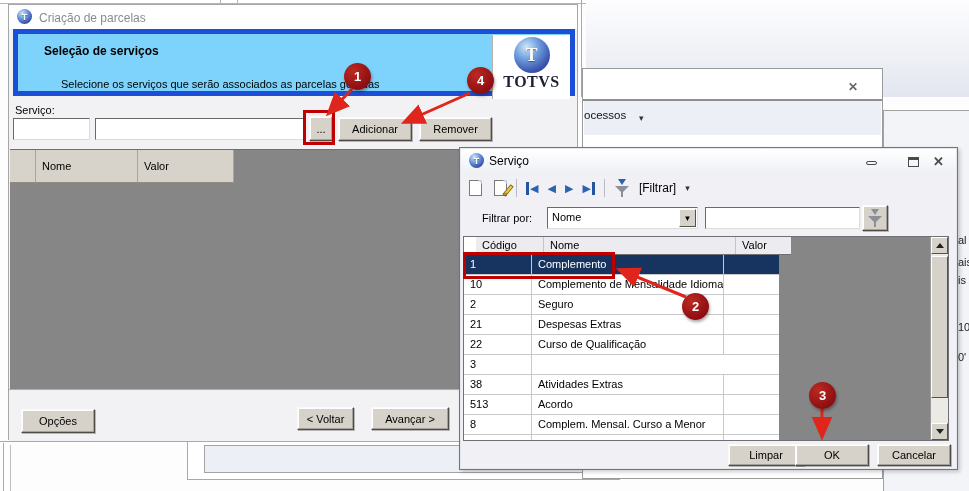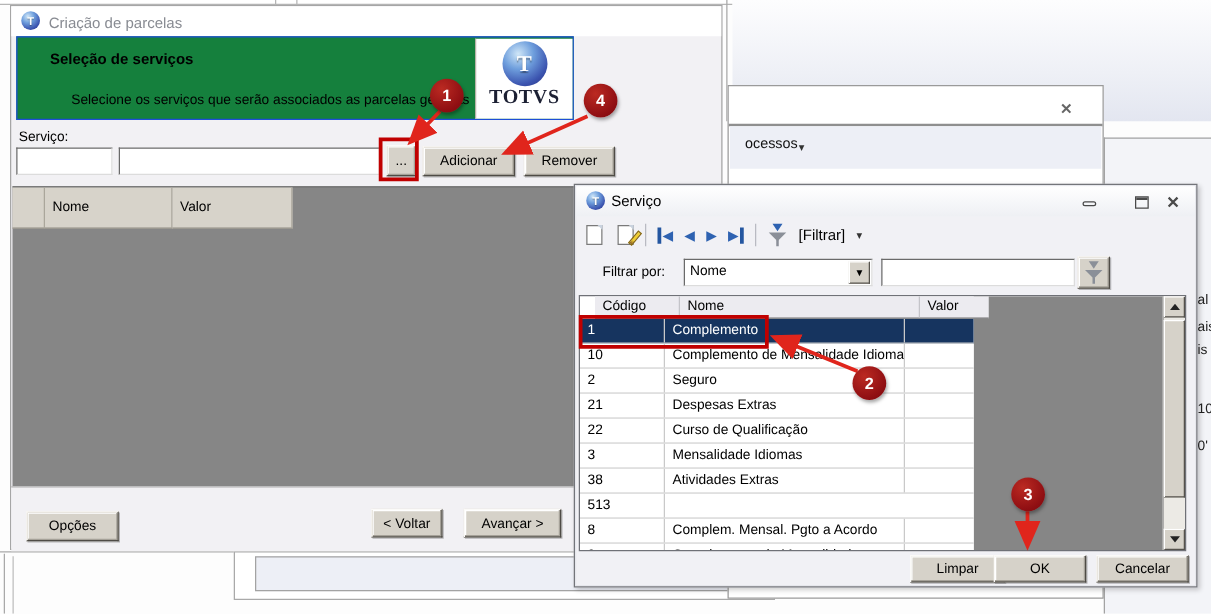--- a/index.html
+++ b/index.html
@@ -33,36 +33,36 @@
   .vline-bg { position:absolute; left:581px; top:0; width:1px; height:97px; background:#a8a8a8; z-index:2; }
 
   .winB { position:absolute; left:883px; top:110px; width:86px; height:381px; background:#f3f4f8;
     border-left:1px solid #a3a3a3; border-top:1px solid #a3a3a3; z-index:2; }
   .winB .frag { position:absolute; left:74px; width:20px; overflow:hidden; white-space:nowrap; color:#222; font-size:11px; }
 
   .winA { position:absolute; left:582px; top:68px; width:301px; height:411px; background:#fff; border:1px solid #9a9a9a; z-index:3; }
   .winA .close { position:absolute; right:24px; top:11px; color:#666; font-size:12px; font-weight:bold; }
   .winA .sep { position:absolute; left:0; top:30px; width:100%; height:2px; background:#8f8f8f; }
   .winA .band { position:absolute; left:1px; top:32px; width:297px; height:34px; background:#edeff6; }
-  .winA .band .menu { position:absolute; left:12px; top:8px; font-size:11.5px; color:#111; }
+  .winA .band .menu { position:absolute; left:0; top:8px; font-size:11.5px; color:#111; }
   .winA .band .caret { position:absolute; left:55px; top:12px; font-size:9px; color:#333; }
 
   .bot-hline { position:absolute; left:0; top:441px; width:460px; height:1px; background:#a9a9a9; z-index:2; }
   .bot-v1 { position:absolute; left:3px; top:443px; width:1px; height:48px; background:#a9a9a9; z-index:2; }
   .bot-v2 { position:absolute; left:10px; top:445px; width:1px; height:46px; background:#bdbdbd; z-index:2; }
   .bot-frame { position:absolute; left:187px; top:441px; width:433px; height:39px; border:1px solid #a9a9a9; background:#fff; z-index:2; }
   .bot-panel { position:absolute; left:204px; top:445px; width:414px; height:28px; background:#edeff6; border:1px solid #a3a3a3; z-index:2; }
 
   
   .wizard { position:absolute; left:8px; top:4px; width:570px; height:436px; background:#f2f1f4; border:1px solid #a6a6a6; z-index:10; }
   .wizard .titlebar { position:absolute; left:0; top:0; width:100%; height:24px; background:#fff; }
   .wizard .titlebar .glb { position:absolute; left:8px; top:4px; width:15px; height:15px; }
   .wizard .titlebar .glb span { font-size:9px; }
   .wizard .title-text { position:absolute; left:30px; top:6px; color:#888b92; font-size:12px; }
-  .wz-header { position:absolute; left:4px; top:24px; width:446px; height:67px; background:#15803d; border:1px solid #1d4ed8; }
+  .wz-header { position:absolute; left:4px; top:24px; width:562px; height:67px; background:#7dd3fc; border:5px solid #1d4ed8; }
   .wz-header .h-title { position:absolute; left:26px; top:10px; font-size:12px; font-weight:bold; color:#000; }
   .wz-header .h-sub { position:absolute; left:43px; top:44px; font-size:11px; color:#000; }
   .logo-box { position:absolute; right:0; top:1px; width:78px; height:64px; background:#fff; border-left:1px solid #b7b3a8; text-align:center; }
   .logo-box .glb { width:36px; height:36px; margin:2px auto 0; }
   .logo-box .glb span { font-size:18px; font-family:"Liberation Serif", serif; }
   .logo-box .brand { font-family:"Liberation Serif", serif; font-weight:bold; font-size:16px; color:#1c2033; letter-spacing:.5px; }
   .wz-label { position:absolute; left:6px; top:99px; }
   .wz-in1 { left:4px; top:113px; width:77px; height:22px; }
   .wz-in2 { left:86px; top:113px; width:209px; height:22px; }
   .wz-browse { left:300px; top:111px; width:24px; height:25px; }
@@ -300,35 +300,35 @@
           <div class="c-nome">Despesas Extras</div>
           <div class="c-valor"></div>
         </div>
         <div class="srow">
           <div class="c-code">22</div>
           <div class="c-nome">Curso de Qualificação</div>
           <div class="c-valor"></div>
         </div>
         <div class="srow">
           <div class="c-code">3</div>
-          <div class="c-nome">Mensalidade Idiomas</div>
           <div class="c-valor"></div>
         </div>
         <div class="srow">
           <div class="c-code">38</div>
           <div class="c-nome">Atividades Extras</div>
           <div class="c-valor"></div>
         </div>
         <div class="srow">
           <div class="c-code">513</div>
+          <div class="c-nome">Acordo</div>
           <div class="c-valor"></div>
         </div>
         <div class="srow">
           <div class="c-code">8</div>
-          <div class="c-nome">Complem. Mensal. Pgto a Acordo</div>
+          <div class="c-nome">Complem. Mensal. Curso a Menor</div>
           <div class="c-valor"></div>
         </div>
         <div class="srow">
           <div class="c-code">9</div>
           <div class="c-nome">Complemento de Mensalidade</div>
           <div class="c-valor"></div>
         </div>
       </div>
       <div class="sbar">
         <div class="sb-btn sb-up">

